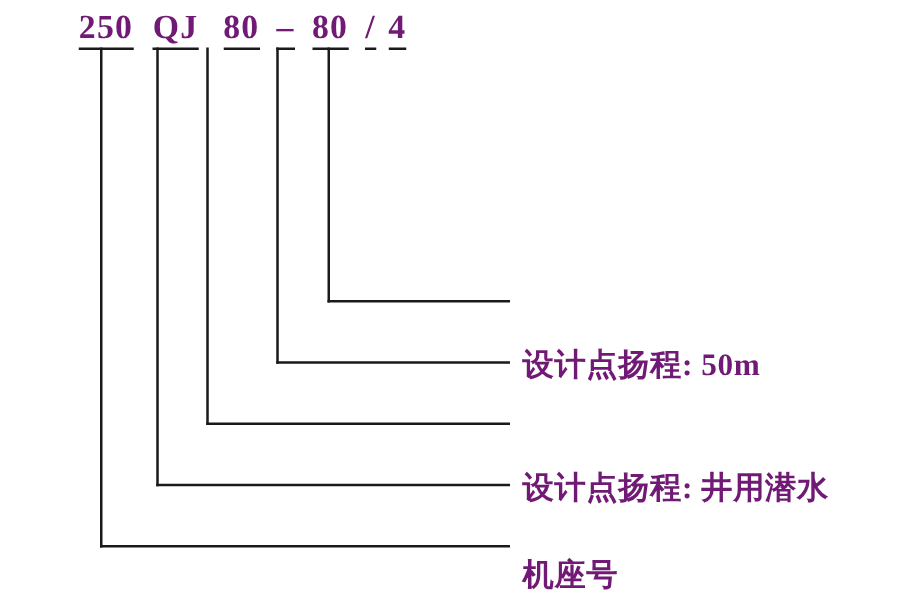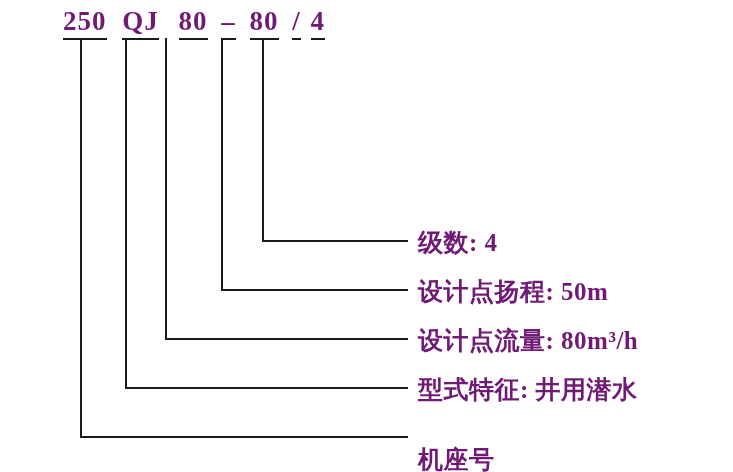--- a/index.html
+++ b/index.html
@@ -93,19 +93,17 @@
   <div class="vline v3"></div>
   <div class="vline v4"></div>
   <div class="vline v5"></div>
 
   <div class="hline h1"></div>
   <div class="hline h2"></div>
   <div class="hline h3"></div>
   <div class="hline h4"></div>
   <div class="hline h5"></div>
 
-  <div class="lbl lbl5">级数: 4</div>
   <div class="lbl lbl4">设计点扬程: 50m</div>
-  <div class="lbl lbl3">设计点流量: 80m³/h</div>
-  <div class="lbl lbl2">型式特征: 井用潜水</div>
+  <div class="lbl lbl2">设计点扬程: 井用潜水</div>
   <div class="lbl lbl1">机座号</div>
 
 </div>
 
 </body></html>

